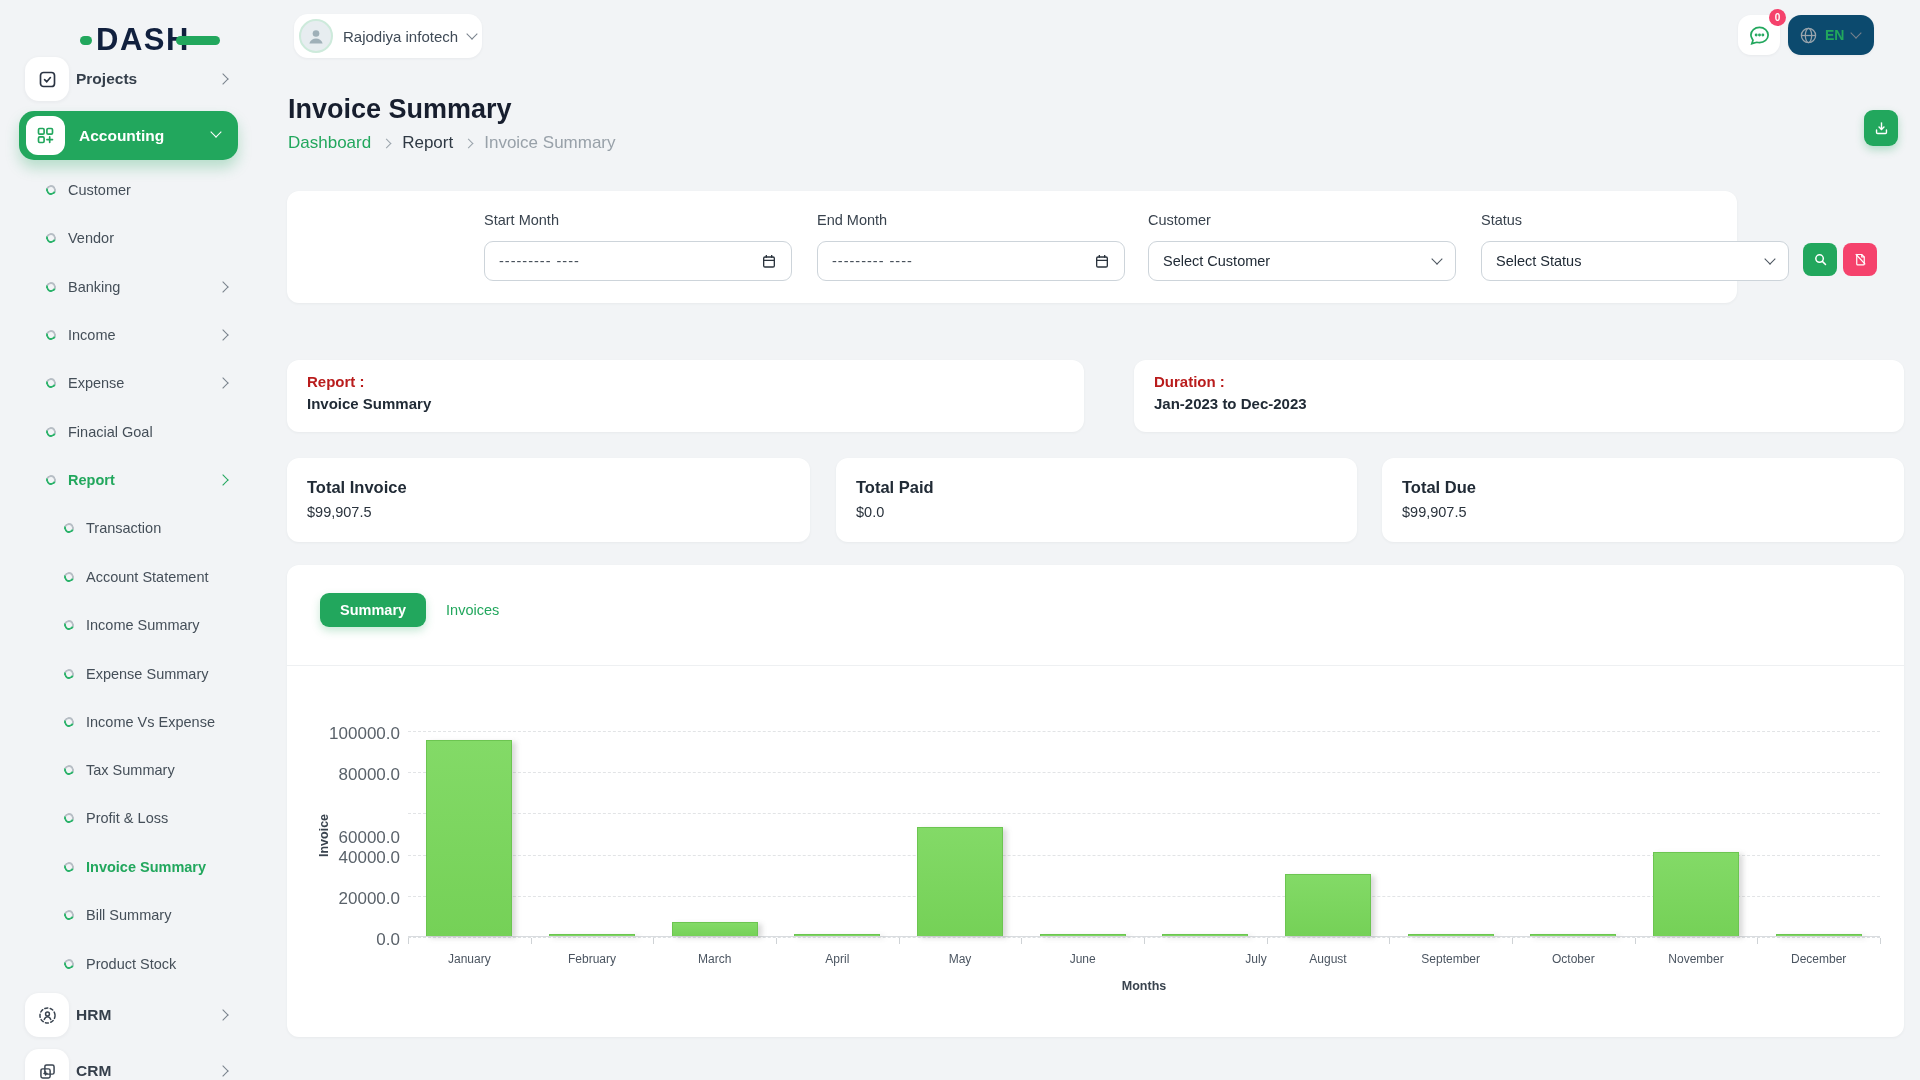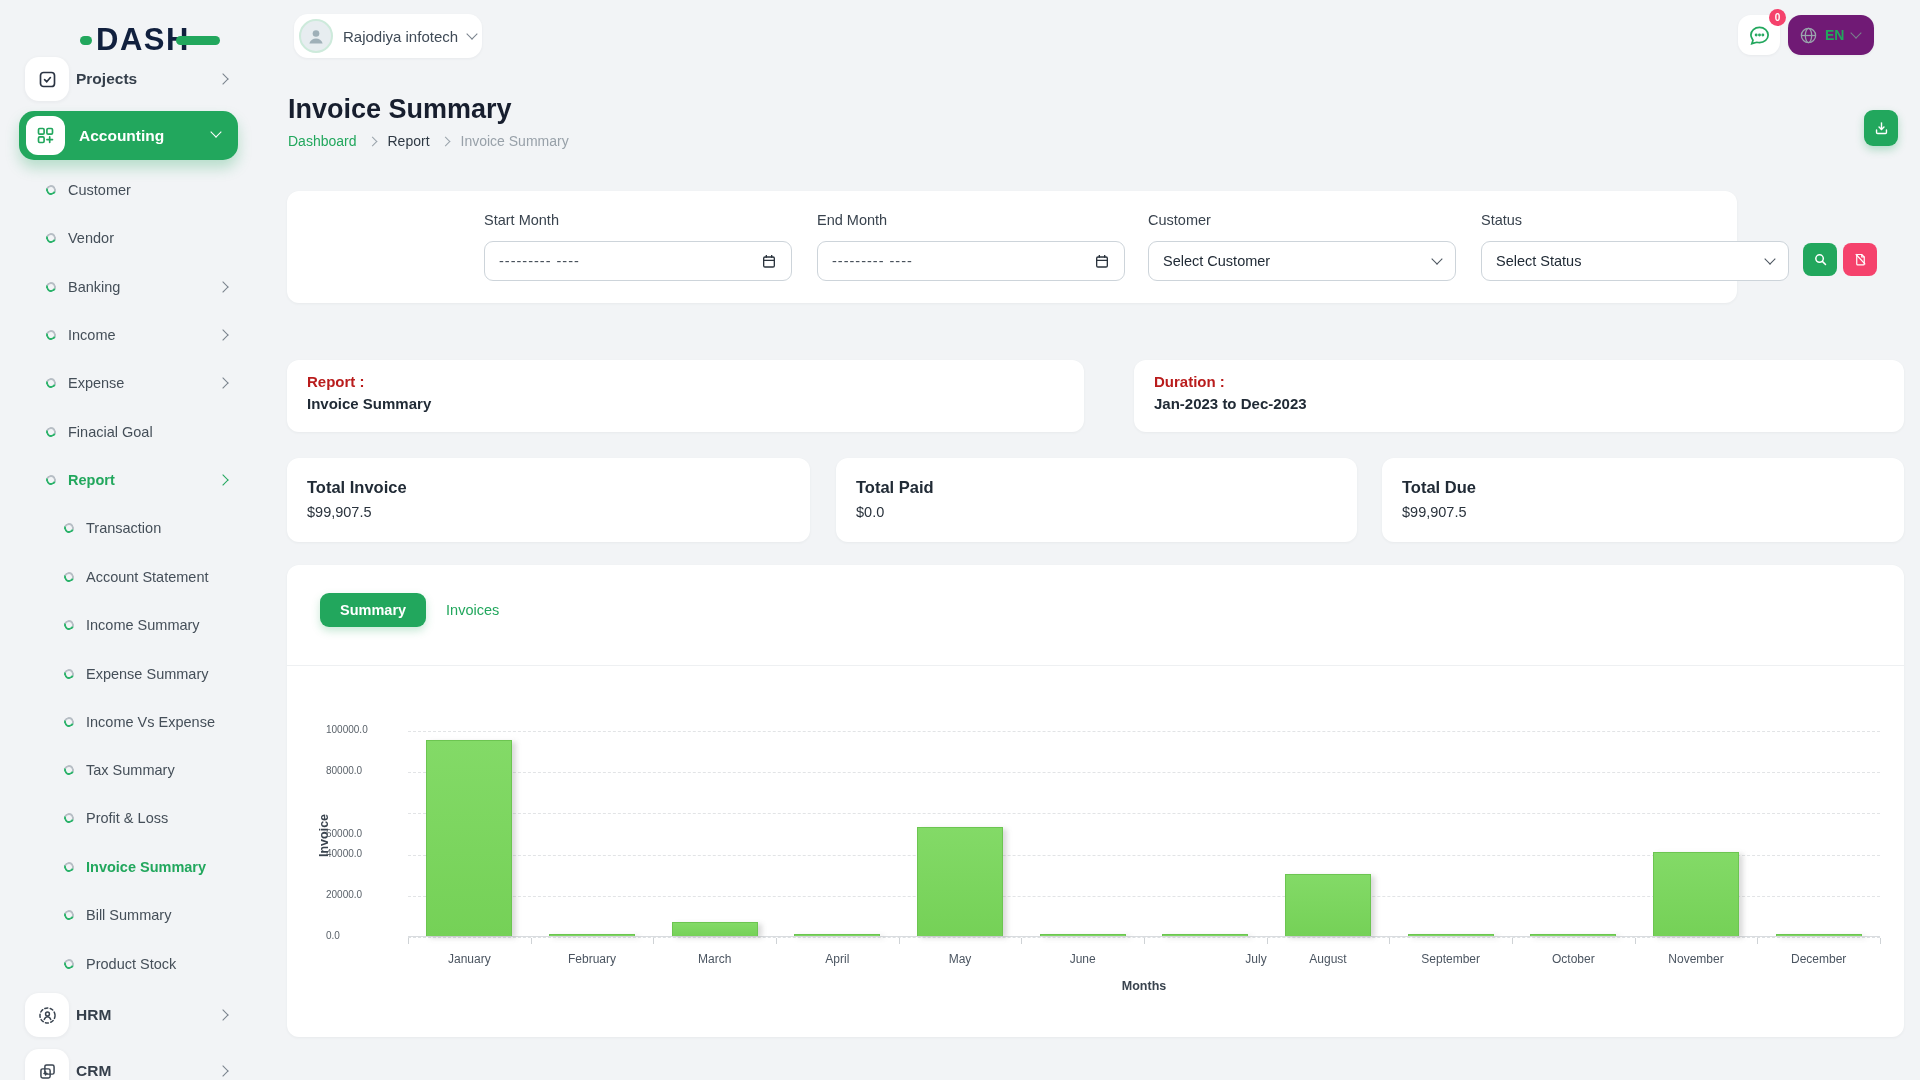--- a/index.html
+++ b/index.html
@@ -17,21 +17,21 @@
     display:flex; align-items:center; box-shadow:0 1px 3px rgba(30,40,50,.05); cursor:pointer; }
   .avatar { width:34px; height:34px; border-radius:50%; background:#e7edf0; border:2px solid #cdeadb; margin-left:5px;
     display:flex; align-items:center; justify-content:center; overflow:hidden; }
   .company-name { margin-left:10px; font-size:15px; color:#3f4a56; }
   .company-pill .chev { margin-left:10px; }
 
   .chat-btn { position:absolute; left:1738px; top:15px; width:42px; height:40px; background:#fff; border-radius:13px;
     display:flex; align-items:center; justify-content:center; box-shadow:0 1px 3px rgba(30,40,50,.05); cursor:pointer; }
   .chat-badge { position:absolute; top:-6px; right:-6px; min-width:17px; height:17px; border-radius:9px; background:#f5426c;
     color:#fff; font-size:10px; font-weight:700; display:flex; align-items:center; justify-content:center; padding:0 4px; }
-  .lang-pill { position:absolute; left:1788px; top:15px; width:86px; height:40px; background:#701a75; border-radius:13px;
+  .lang-pill { position:absolute; left:1788px; top:15px; width:86px; height:40px; background:#0c4a6e; border-radius:13px;
     display:flex; align-items:center; box-shadow:0 1px 3px rgba(30,40,50,.05); cursor:pointer; }
   .lang-pill svg { margin-left:11px; }
   .lang-code { margin-left:7px; font-size:14px; font-weight:600; color:#22a75d; }
   .lang-pill .chev { margin-left:8px; }
 
   .chev { display:inline-block; width:8px; height:8px; border-right:1.8px solid #79828c; border-bottom:1.8px solid #79828c; }
   .chev.down { transform:rotate(45deg); margin-top:-4px; }
   .chev.right { transform:rotate(-45deg); }
 
   
@@ -47,21 +47,21 @@
   .acct-label { position:absolute; left:60px; top:0; line-height:49px; font-size:15.5px; font-weight:700; color:#fff; }
   .acct-rect .chev { border-color:#fff; position:absolute; right:18px; top:21px; }
   .bullet { position:absolute; top:19px; width:10px; height:10px; border-radius:50%;
     border:2.2px solid #b7bec5; border-bottom-color:#2bb26a; border-left-color:#2bb26a; transform:rotate(-25deg); }
   .side-sub { position:absolute; top:0; line-height:48px; font-size:14.5px; color:#454f59; }
   .side-row.active .side-sub { color:#22a75d; font-weight:700; }
   .side-row.active .side-chev { border-color:#22a75d; }
 
   
   .page-title { position:absolute; left:288px; top:94px; font-size:27px; font-weight:700; color:#171e2e; }
-  .breadcrumb { position:absolute; left:288px; top:133px; display:flex; align-items:center; gap:12px; font-size:14px; }
+  .breadcrumb { position:absolute; left:288px; top:133px; display:flex; align-items:center; gap:12px; font-size:17px; }
   .breadcrumb .sep { width:7px; height:7px; border-right:1.7px solid #9aa3ab; border-bottom:1.7px solid #9aa3ab; transform:rotate(-45deg); }
   .crumb-0 { color:#22a75d; cursor:pointer; }
   .crumb-1 { color:#2f3944; font-weight:500; cursor:pointer; }
   .crumb-2 { color:#98a1a9; }
 
   .download-btn { position:absolute; left:1864px; top:110px; width:34px; height:36px; background:#22a75d; border:none;
     border-radius:9px; display:flex; align-items:center; justify-content:center; cursor:pointer; box-shadow:0 4px 8px rgba(34,167,93,.3); }
 
   .card { position:absolute; background:#fff; border-radius:12px; box-shadow:0 1px 3px rgba(40,50,60,.05); }
 
@@ -86,21 +86,21 @@
   .total-value { position:absolute; left:20px; top:46px; font-size:14.5px; font-weight:500; color:#2a333d; }
 
   .chart-card { left:287px; top:565px; width:1617px; height:472px; }
   .tabs { position:absolute; left:33px; top:28px; display:flex; align-items:center; gap:16px; }
   .tab { font-size:14.5px; color:#22a75d; cursor:pointer; padding:9px 4px; border:none; background:transparent; }
   .tab.active { background:#22a75d; color:#fff; font-weight:600; padding:9px 20px; border-radius:9px; box-shadow:0 4px 8px rgba(34,167,93,.25); }
   .tabs-divider { position:absolute; left:0; top:100px; width:1617px; height:1px; background:#eef0f2; }
 
   .plot { position:absolute; left:121px; top:160px; width:1472px; height:212px; border-bottom:1px solid #d9dcdf; }
   .gridline { position:absolute; left:0; width:1472px; border-top:1.5px dashed #e2e4e6; }
-  .ytick { position:absolute; left:-82px; width:74px; text-align:left; font-size:10px; color:#5a626a; }
+  .ytick { position:absolute; left:-82px; width:74px; text-align:right; font-size:17px; color:#5a626a; }
   .bar { position:absolute; bottom:0; width:86px; background:linear-gradient(180deg,#83da67,#75d157);
     border:1px solid #6cc551; border-bottom:none; box-shadow:4px 2px 5px rgba(110,110,110,.25); }
   .xtick { position:absolute; top:213px; width:1px; height:6px; background:#cfd3d6; }
   .month-label { position:absolute; top:227px; text-align:center; font-size:12px; color:#4b5561; }
   .months-caption { position:absolute; left:121px; top:414px; width:1472px; text-align:center; font-size:12.5px; font-weight:700; color:#39434e; }
   .y-axis-title { position:absolute; left:30px; top:205px; height:130px; writing-mode:vertical-rl; transform:rotate(180deg);
     text-align:center; font-size:12.5px; font-weight:700; color:#39434e; }
 </style>
 </head>
 <body>

